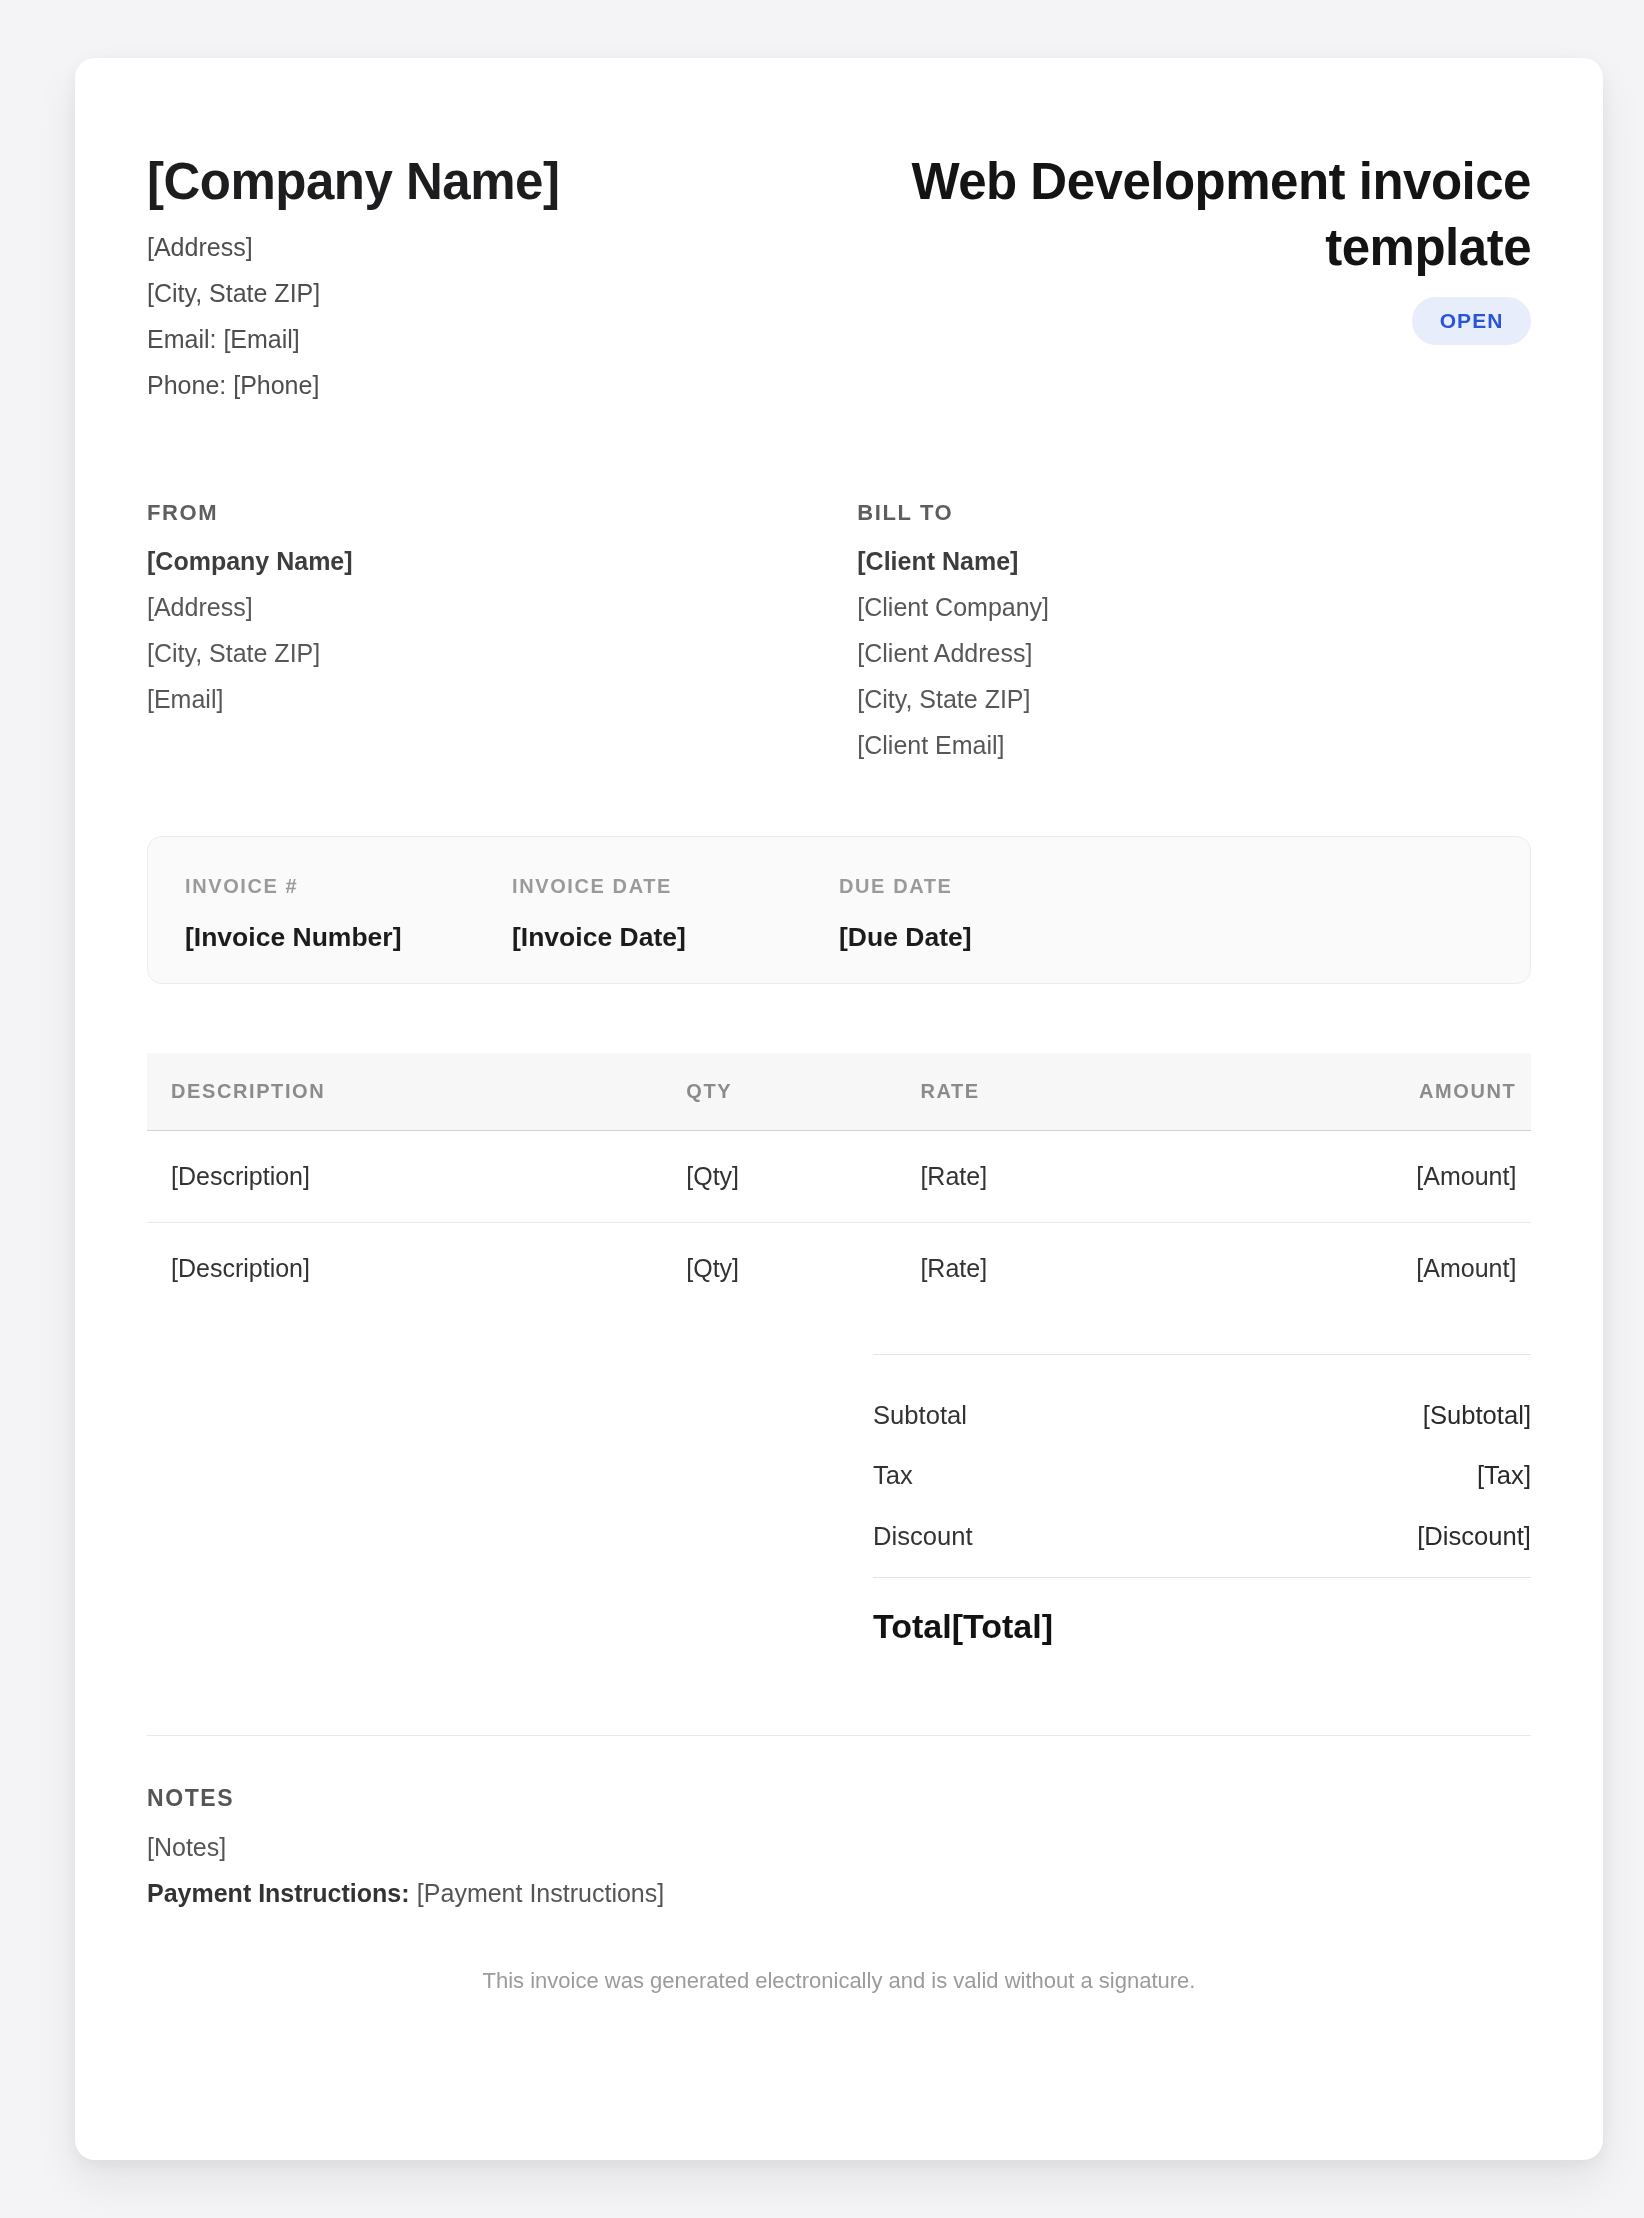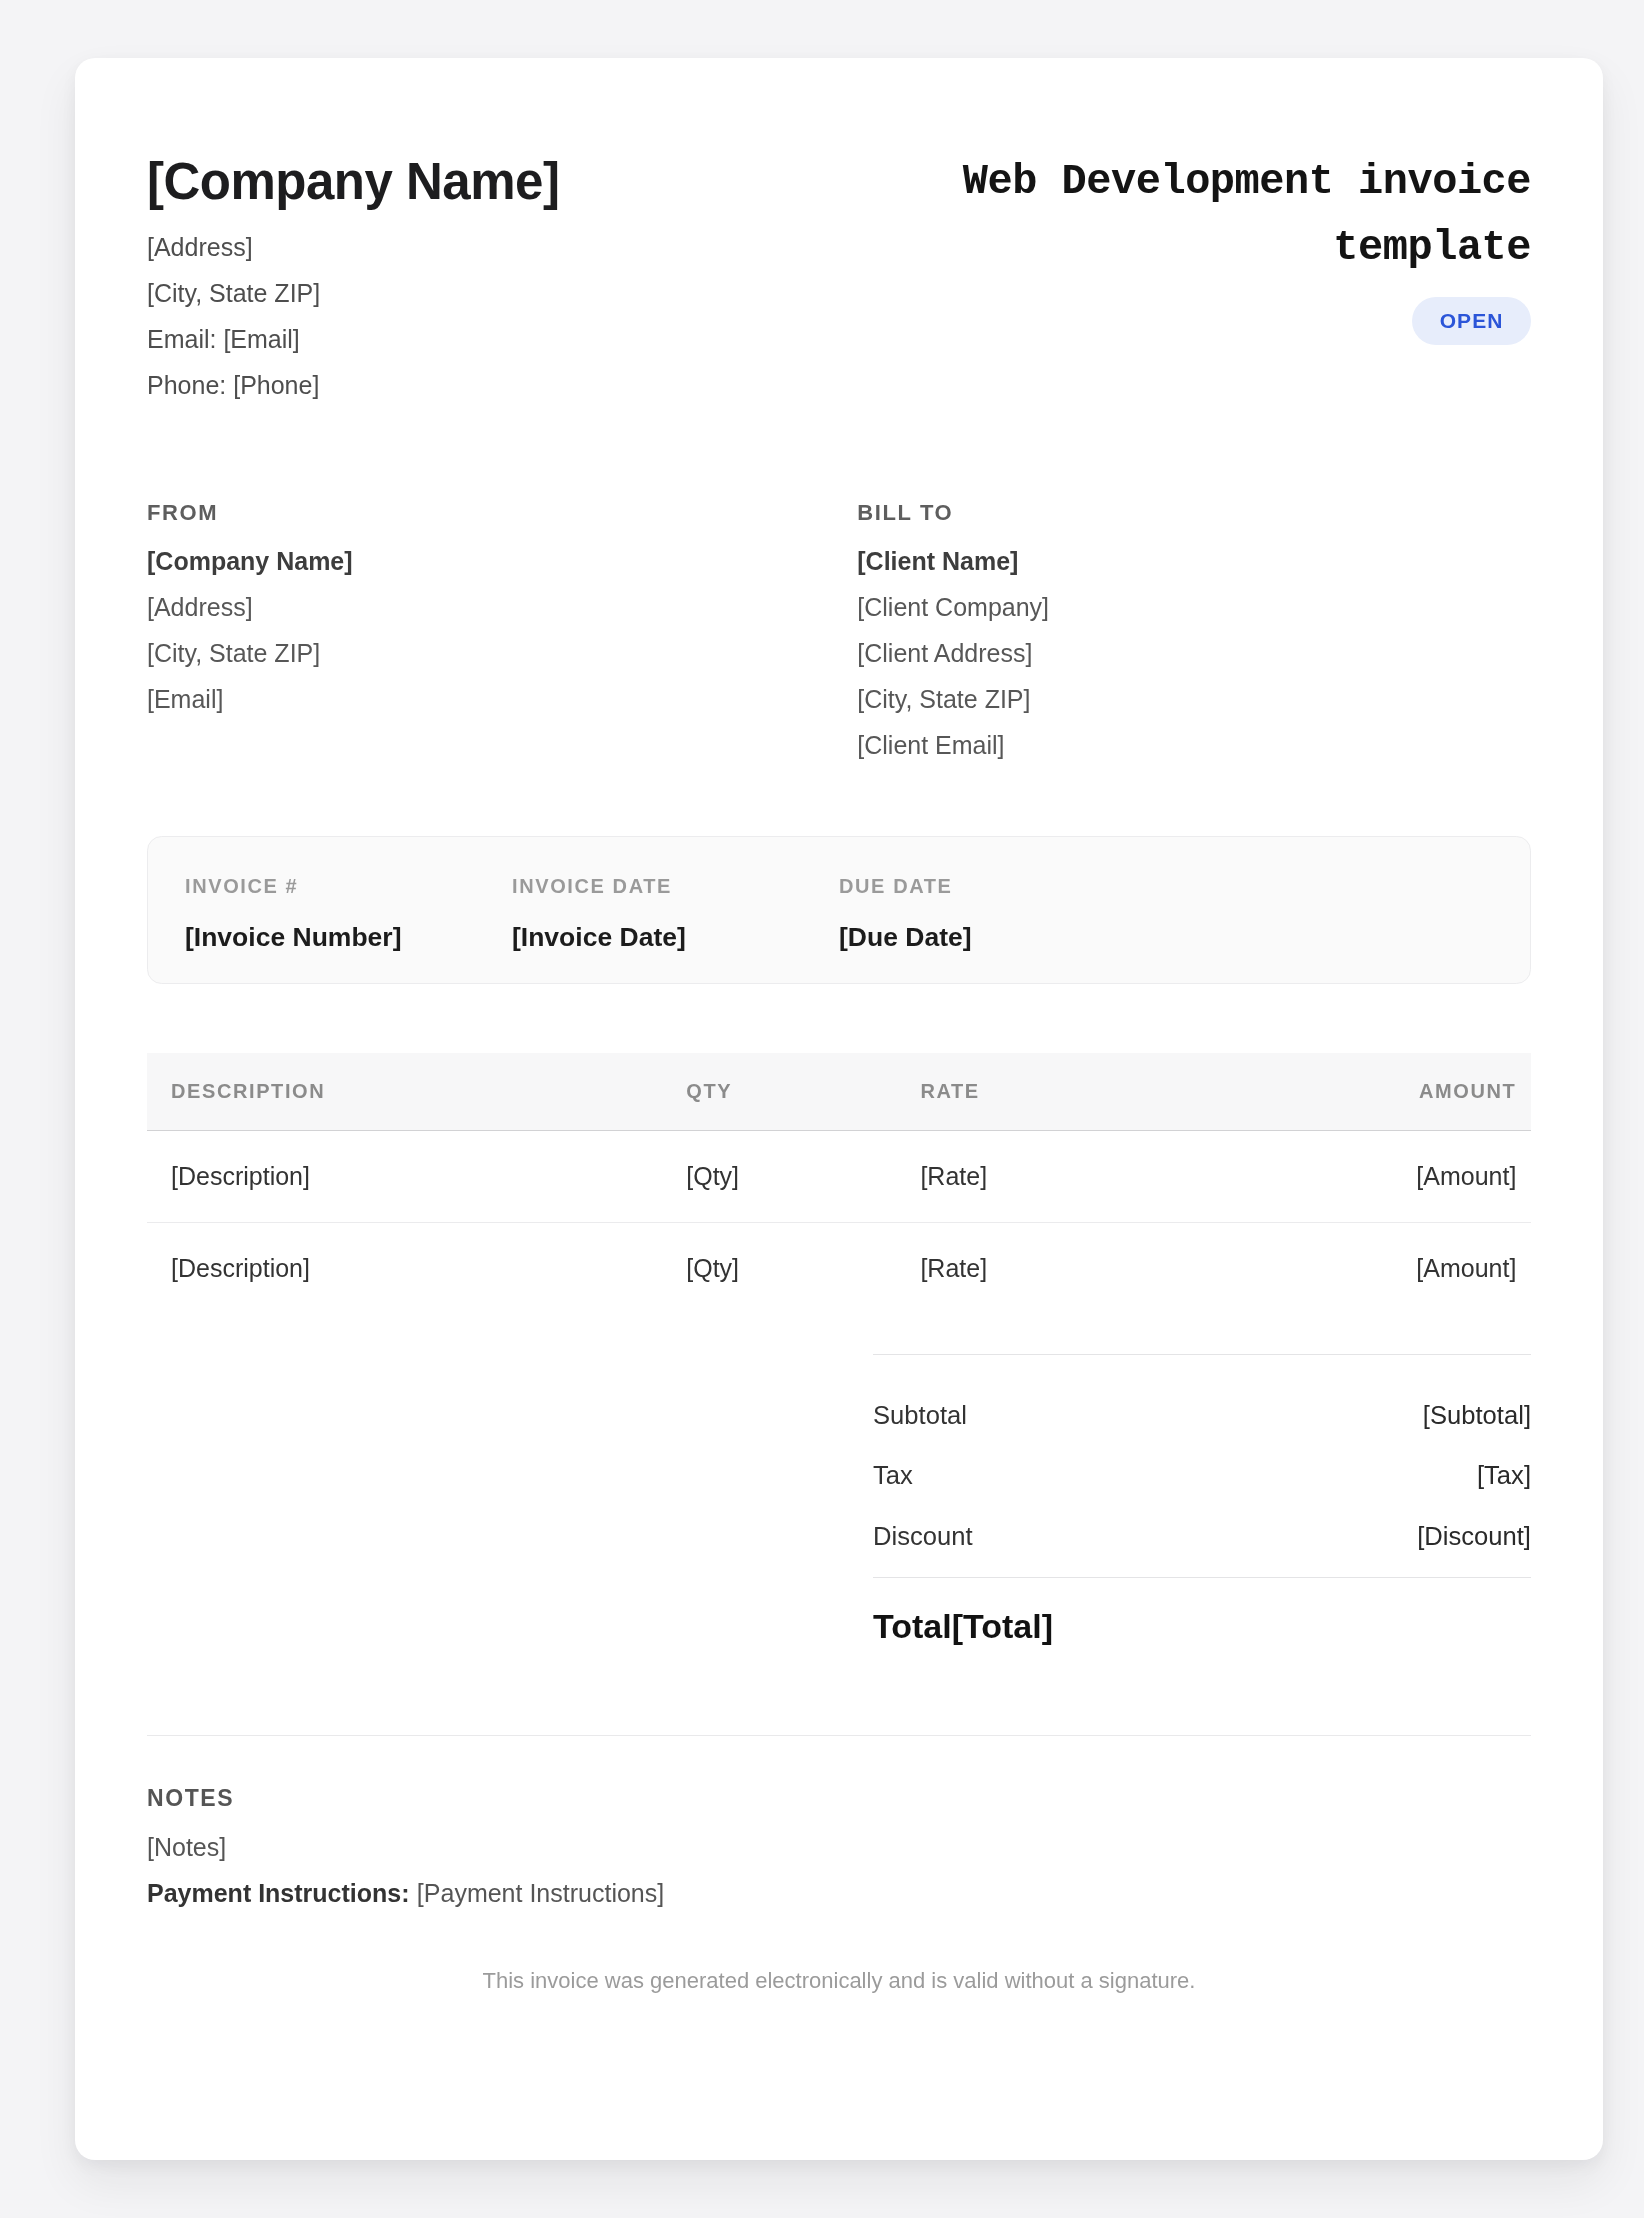--- a/index.html
+++ b/index.html
@@ -21,22 +21,22 @@
   
   .top-header { display:flex; justify-content:space-between; align-items:flex-start; }
   .company-name {
     font-size:51px; font-weight:bold; color:#1d1d1f;
     line-height:66px; width:475px; letter-spacing:-0.5px;
   }
   .company-address { margin-top:9.1px; }
   .company-address .addr-line { font-size:25px; color:#4e4e4e; line-height:46px; }
   .title-col { width:749px; }
   .doc-title {
-    font-size:42px; font-weight:bold; color:#141414;
-    line-height:66px; text-align:right; letter-spacing:-0.5px;font-family:Liberation Mono, monospace;
+    font-size:51px; font-weight:bold; color:#141414;
+    line-height:66px; text-align:right; letter-spacing:-0.5px;
   }
   .badge-row { display:flex; justify-content:flex-end; margin-top:16.4px;text-align:right; }
   .status-badge {
     display:inline-block; border-radius:913px;
     padding:12px 27.4px; font-size:21px; font-weight:bold; letter-spacing:1.1px;
     background:#e7edfb; color:#2b55d8; cursor:pointer;
   }
   
   .parties { margin-top:91px; display:grid; grid-template-columns:1fr 1fr; }
   .party.right { padding-left:18.3px; }

